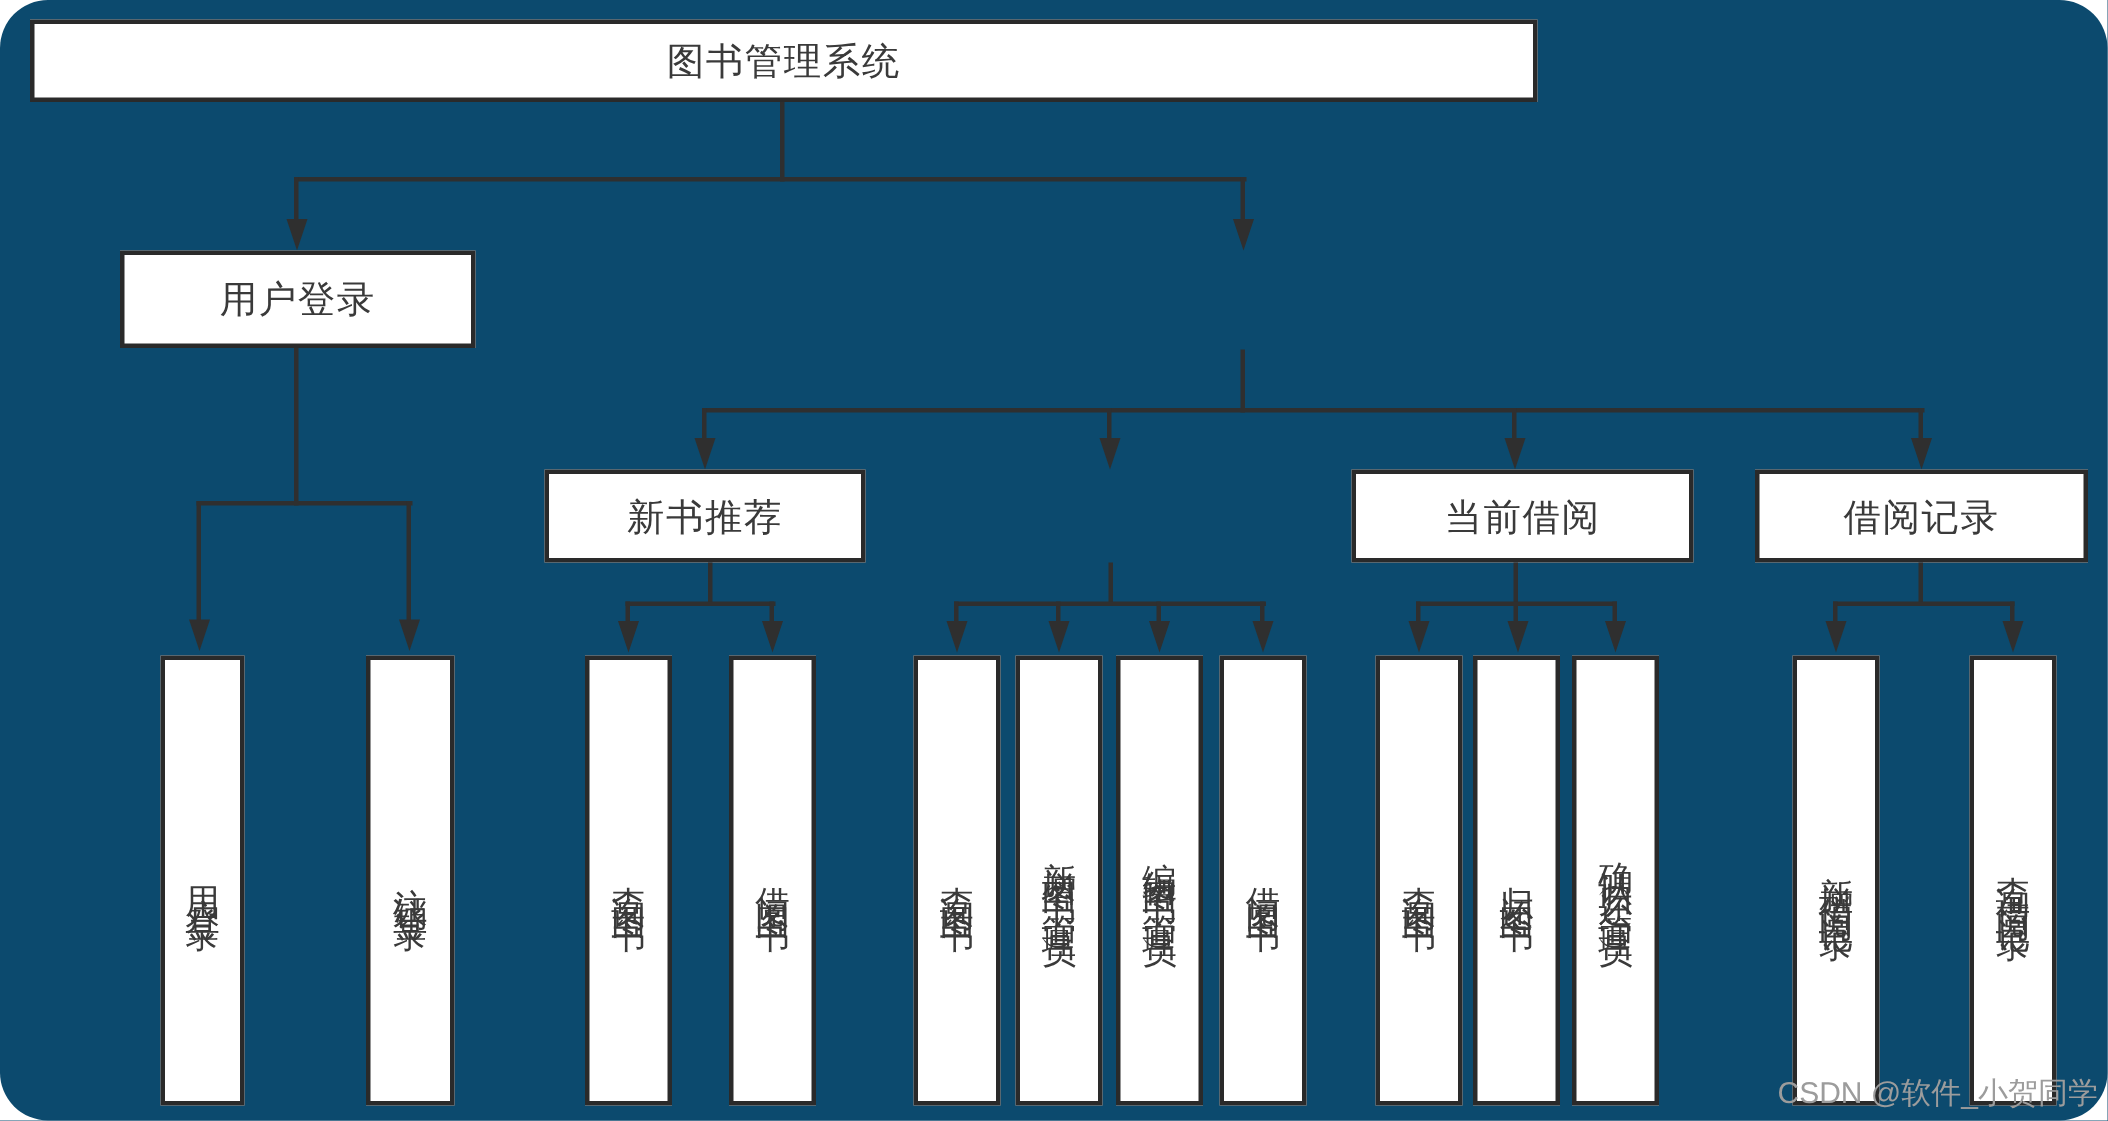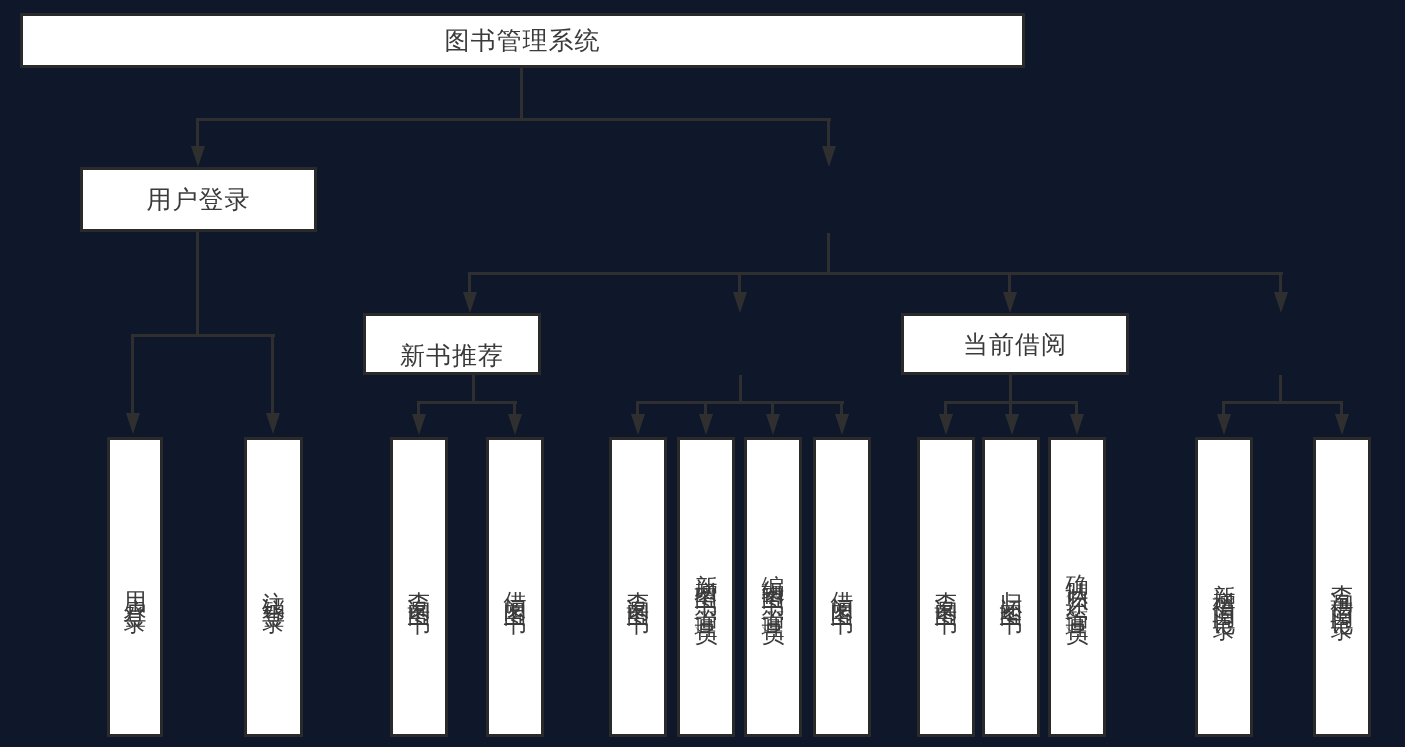--- a/index.html
+++ b/index.html
@@ -2,21 +2,21 @@
 <html><head>
 <meta charset="utf-8">
 <style>
   html, body { margin: 0; padding: 0; }
   body {
     width: 1405px; height: 747px;
     background: #ffffff;
     font-family: "Liberation Sans", "DejaVu Sans", sans-serif;
     overflow: hidden;
   }
-  .stage { position: relative; width: 1405px; height: 747px; background: #0f172a; }
+  .stage { position: relative; width: 1405px; height: 747px; background: #0c4a6e; border-radius: 32px; }
 
   .box {
     position: absolute;
     box-sizing: border-box;
     border: 3px solid #2a2a2a;
     background: #ffffff;
     display: flex;
     align-items: center;
     justify-content: center;
     color: #3a3a3a;
@@ -78,25 +78,28 @@
   <div class="line" style="left:468px; top:272px; width:815px; height:3px;"></div>
   <div class="line" style="left:468px; top:272px; width:3px; height:22px;"></div>
   <div class="arrow" style="left:463px; top:292px;"></div>
   <div class="line" style="left:738px; top:272px; width:3px; height:22px;"></div>
   <div class="arrow" style="left:733px; top:292px;"></div>
   <div class="line" style="left:1008px; top:272px; width:3px; height:22px;"></div>
   <div class="arrow" style="left:1003px; top:292px;"></div>
   <div class="line" style="left:1279px; top:272px; width:3px; height:22px;"></div>
   <div class="arrow" style="left:1274px; top:292px;"></div>
 
-  <div class="box hbox" style="left:363px; top:313px; width:178px; height:62px;align-items:flex-end;">
+  <div class="box hbox" style="left:363px; top:313px; width:214px; height:62px;">
     <span>新书推荐</span>
   </div>
   <div class="box hbox" style="left:901px; top:313px; width:228px; height:62px;">
     <span>当前借阅</span>
+  </div>
+  <div class="box hbox" style="left:1170px; top:313px; width:222px; height:62px;">
+    <span>借阅记录</span>
   </div>
 
   <div class="line" style="left:472px; top:375px; width:3px; height:29px;"></div>
   <div class="line" style="left:417px; top:401px; width:100px; height:3px;"></div>
   <div class="line" style="left:417px; top:401px; width:3px; height:14px;"></div>
   <div class="arrow" style="left:412px; top:414px;"></div>
   <div class="line" style="left:513px; top:401px; width:3px; height:14px;"></div>
   <div class="arrow" style="left:508px; top:414px;"></div>
 
   <div class="line" style="left:739px; top:375px; width:3px; height:29px;"></div>
@@ -162,14 +165,15 @@
     <span class="vtext">确认归还（管理员）</span>
   </div>
 
   <div class="box vbox" style="left:1195px; top:437px; width:58px; height:300px;">
     <span class="vtext">新增借阅记录</span>
   </div>
   <div class="box vbox" style="left:1313px; top:437px; width:58px; height:300px;">
     <span class="vtext">查询借阅记录</span>
   </div>
 
+  <div class="watermark">CSDN @软件_小贺同学</div>
 
 </div>
 
 </body></html>

